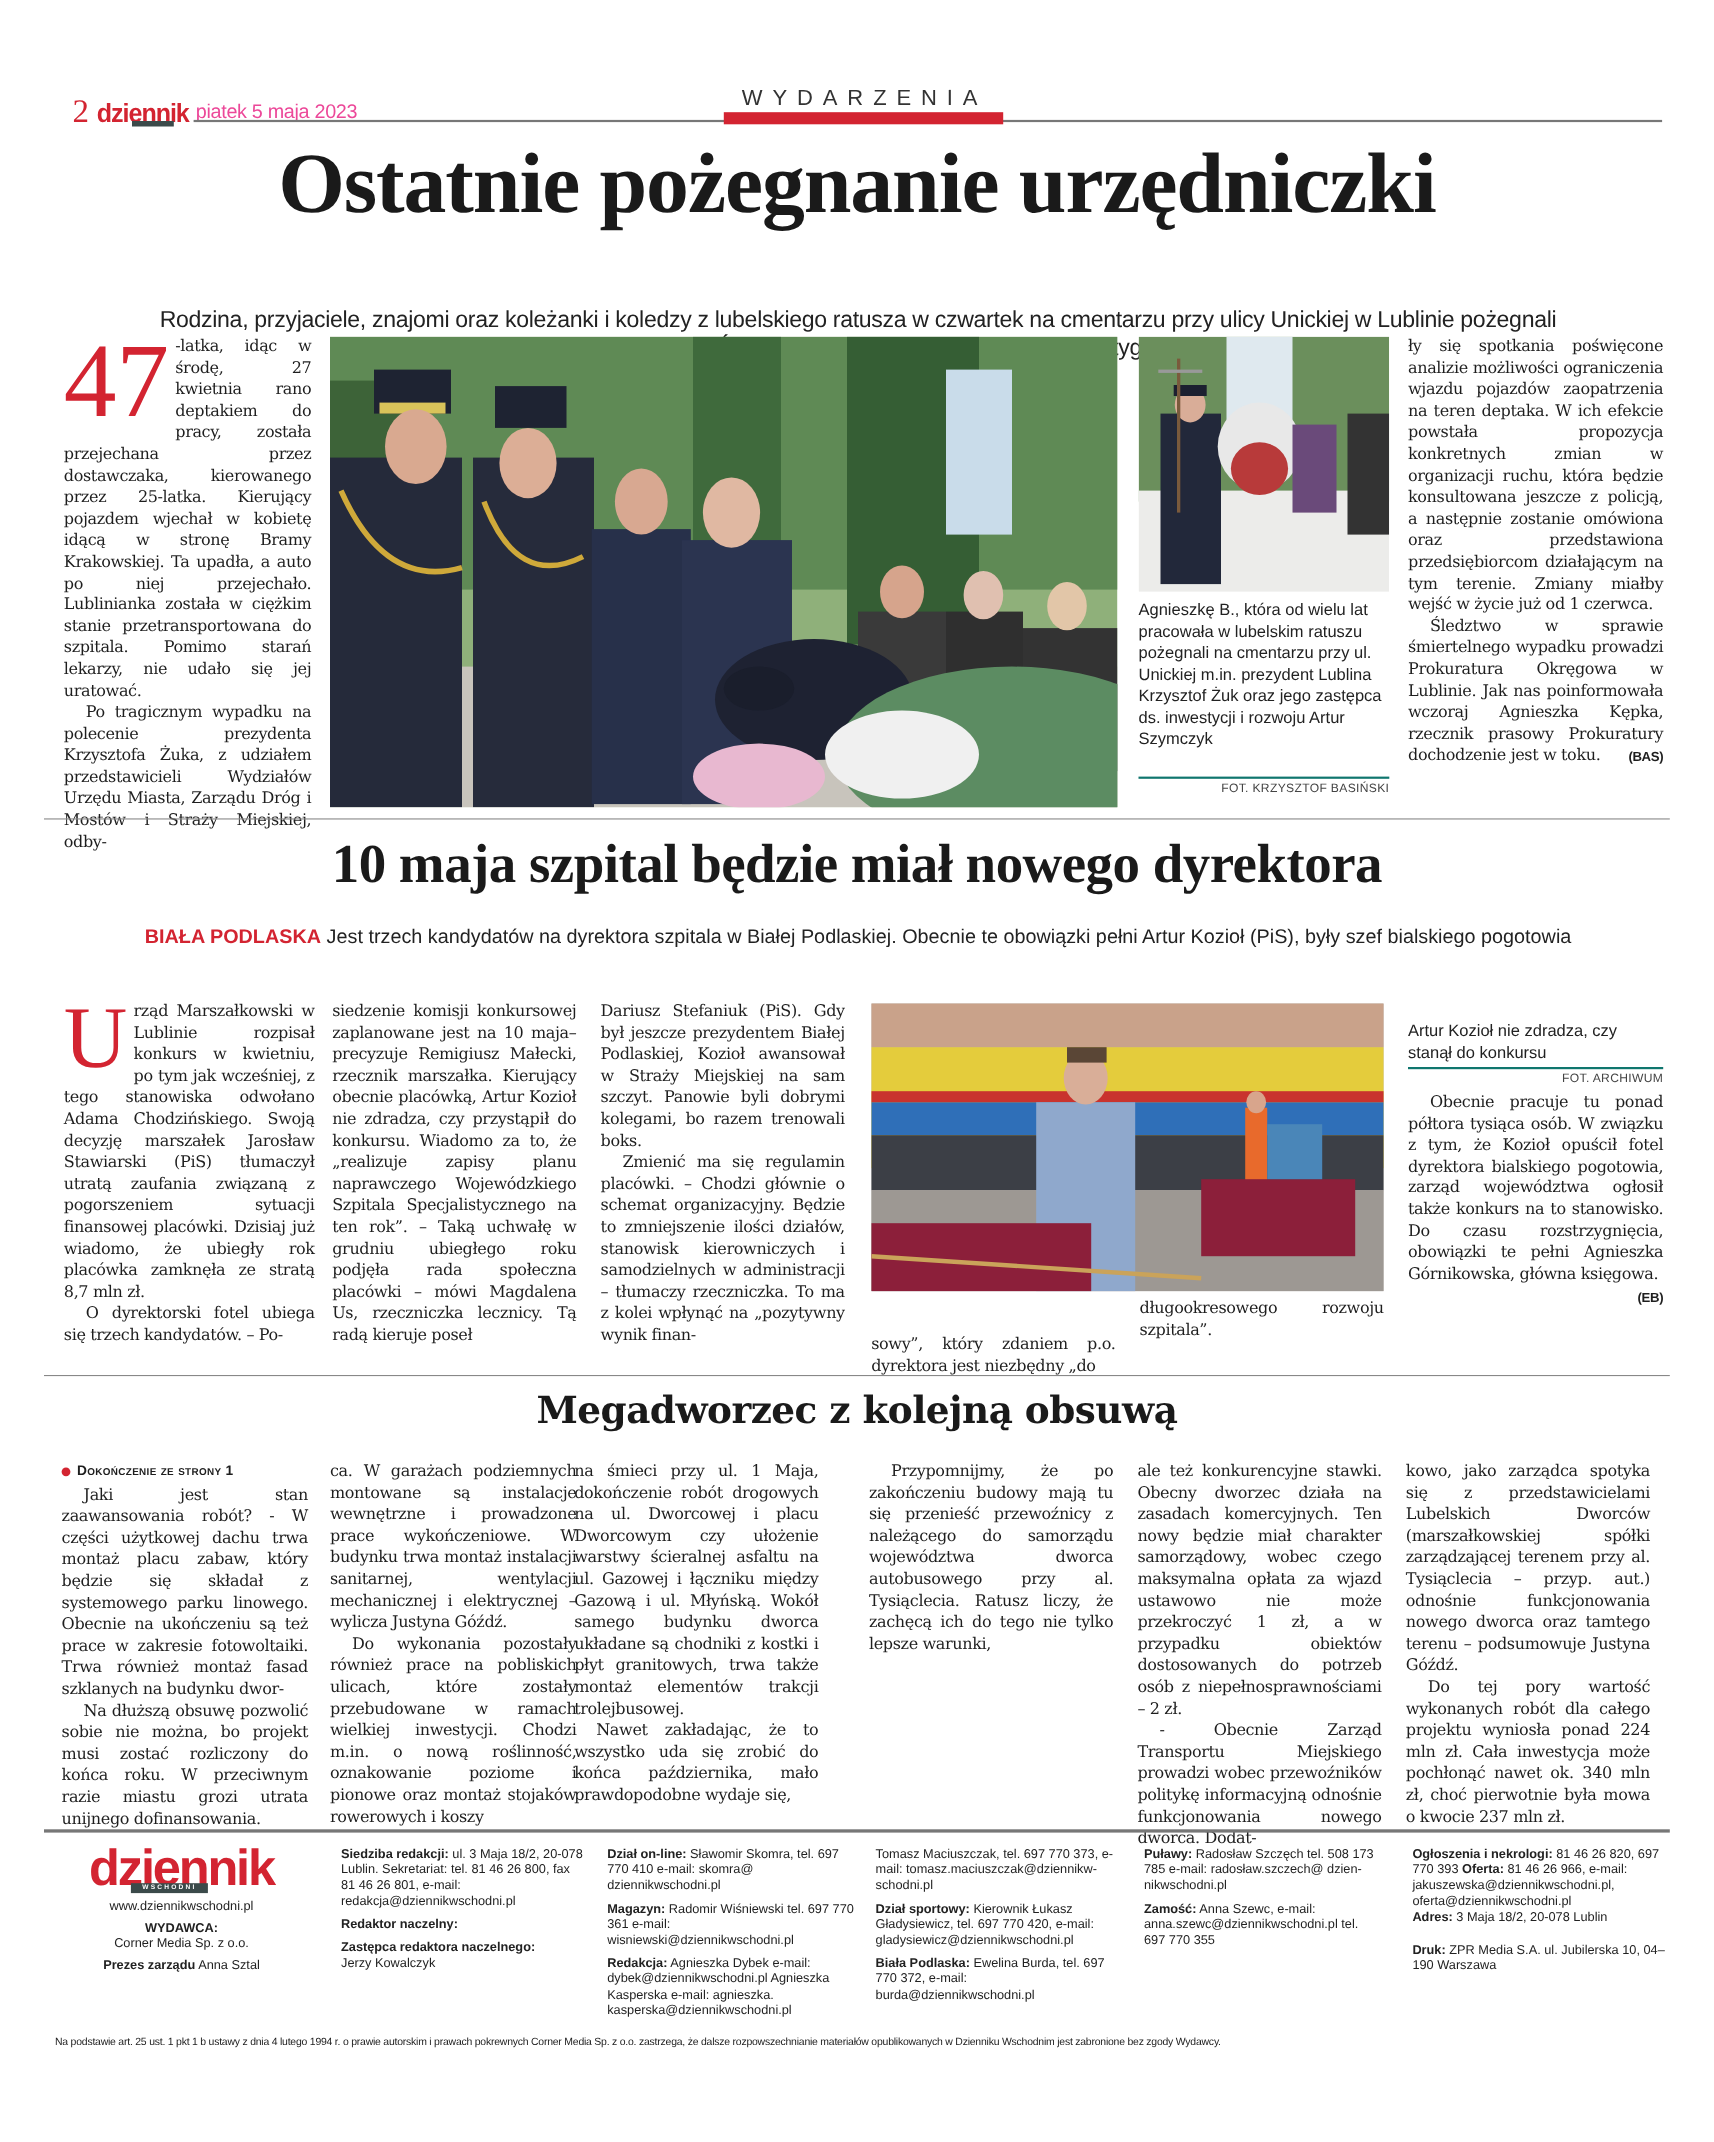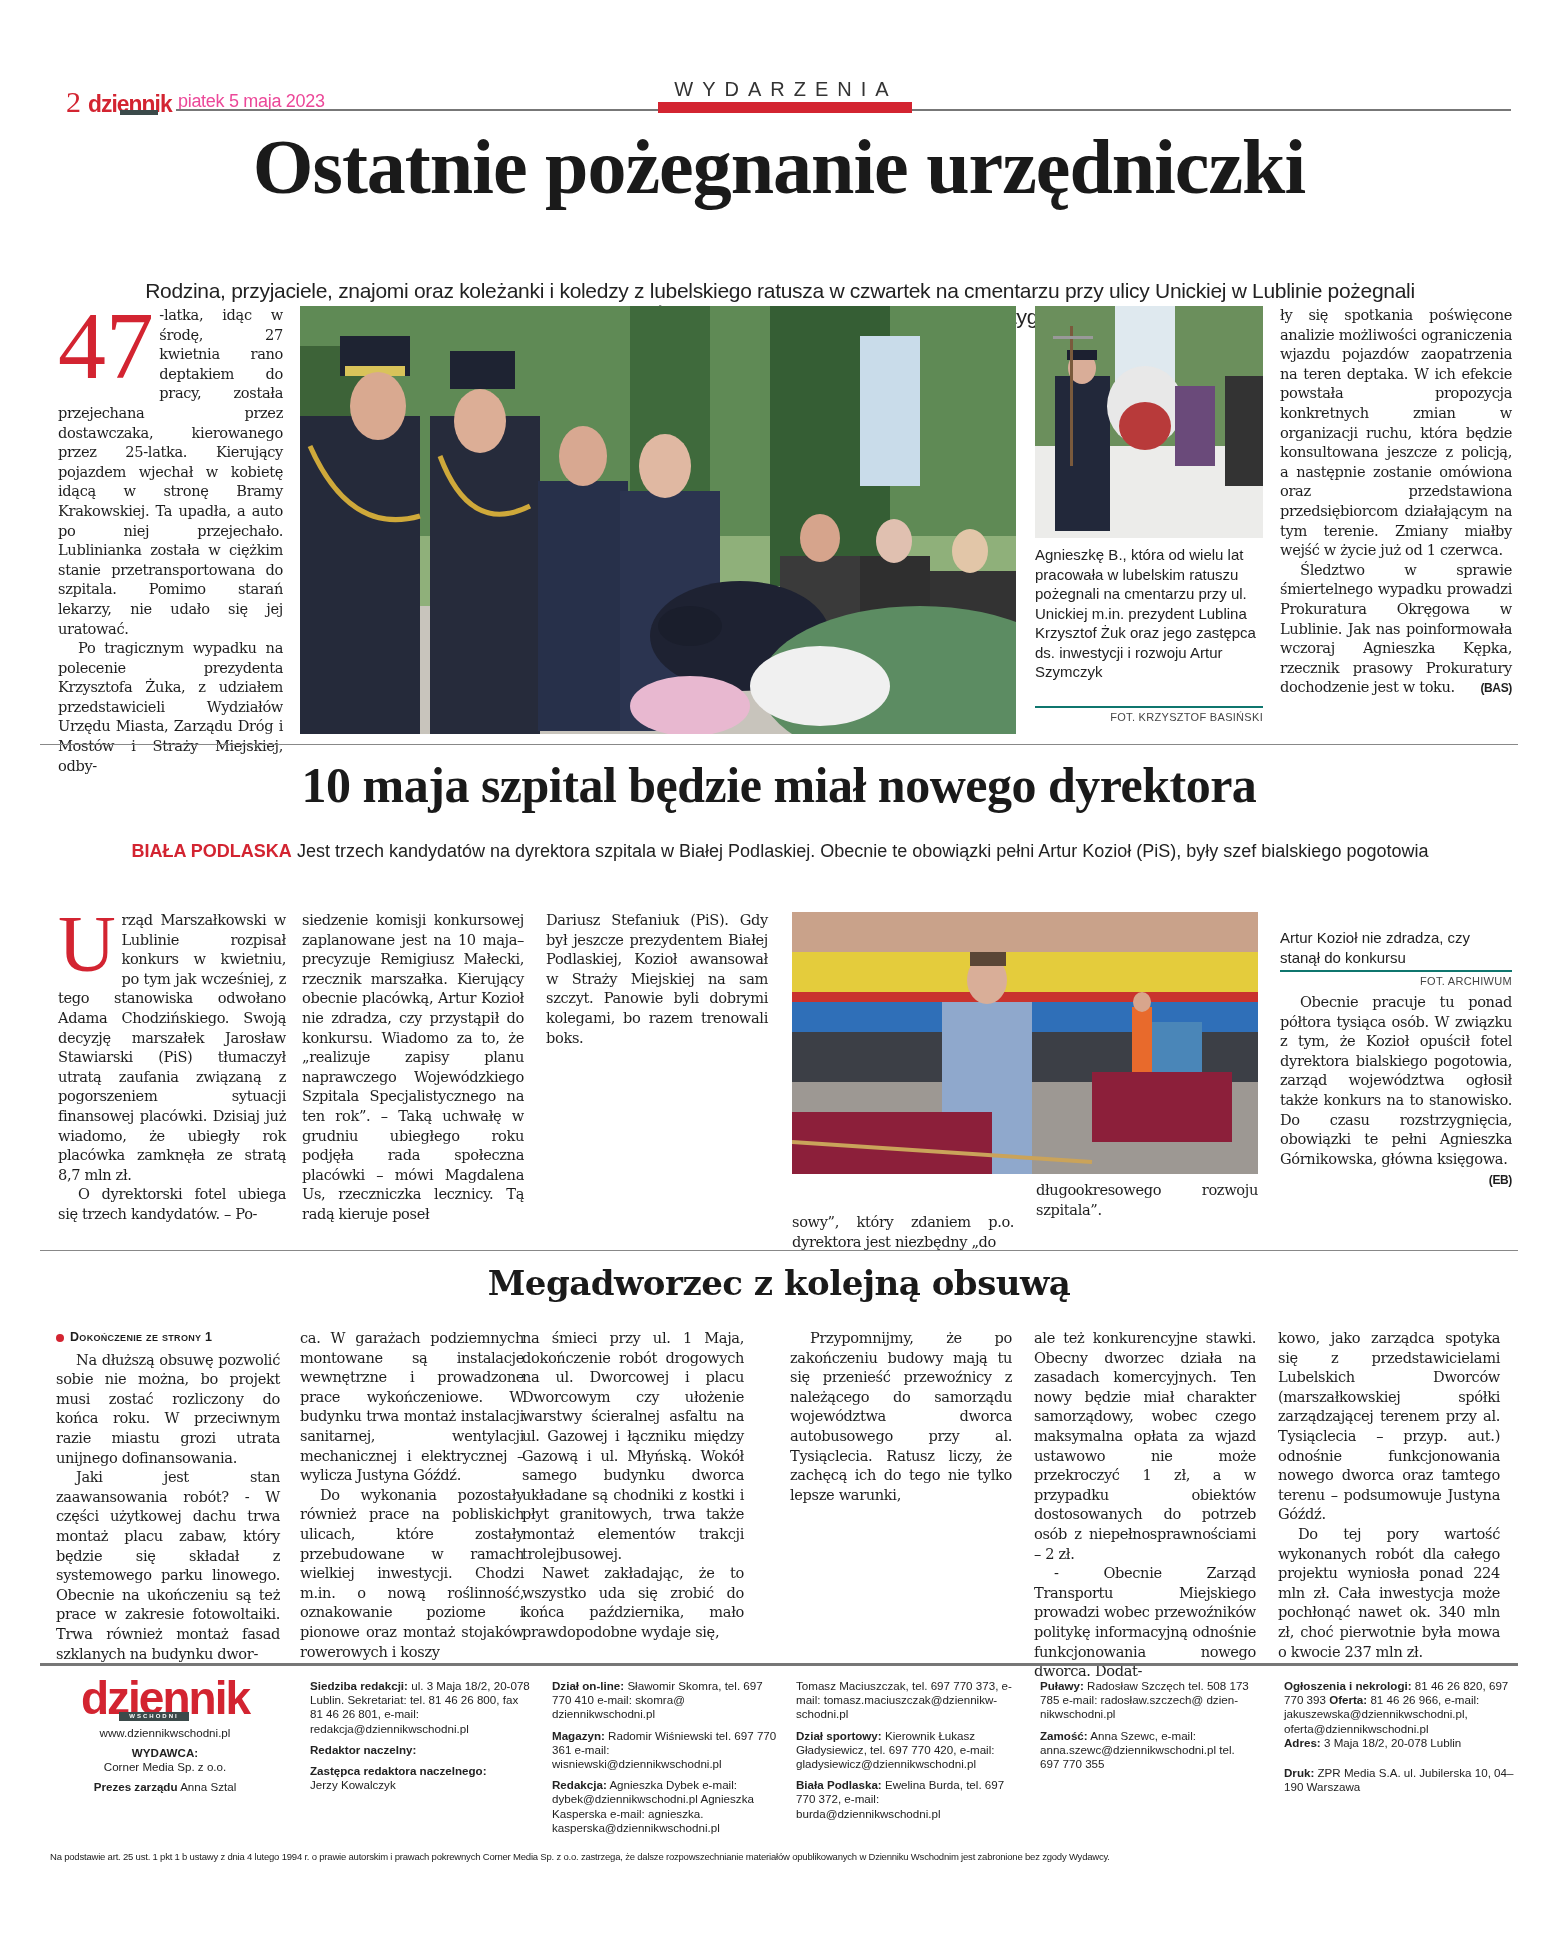--- a/index.html
+++ b/index.html
@@ -142,20 +142,21 @@
 
 <div class="abs col" style="left:58px; top:910px; width:228px;">
   <p class="noind"><span class="dropcap" style="font-size:80px;">U</span><span>rząd Marszałkowski w Lublinie rozpisał konkurs w kwietniu, po tym jak wcześniej, z tego stanowiska odwołano Adama Chodzińskiego. Swoją decyzję marszałek Jarosław Stawiarski (PiS) tłumaczył utratą zaufania związaną z pogorszeniem sytuacji finansowej placówki. Dzisiaj już wiadomo, że ubiegły rok placówka zamknęła ze stratą 8,7 mln zł.</span></p>
   <p>O dyrektorski fotel ubiega się trzech kandydatów. – Po-</p>
 </div>
 <div class="abs col" style="left:302px; top:910px; width:222px;">
   <p class="noind">siedzenie komisji konkursowej zaplanowane jest na 10 maja– precyzuje Remigiusz Małecki, rzecznik marszałka. Kierujący obecnie placówką, Artur Kozioł nie zdradza, czy przystąpił do konkursu. Wiadomo za to, że „realizuje zapisy planu naprawczego Wojewódzkiego Szpitala Specjalistycznego na ten rok”. – Taką uchwałę w grudniu ubiegłego roku podjęła rada społeczna placówki – mówi Magdalena Us, rzeczniczka lecznicy. Tą radą kieruje poseł</p>
 </div>
 <div class="abs col" style="left:546px; top:910px; width:222px;">
   <p class="noind">Dariusz Stefaniuk (PiS). Gdy był jeszcze prezydentem Białej Podlaskiej, Kozioł awansował w Straży Miejskiej na sam szczyt. Panowie byli dobrymi kolegami, bo razem trenowali boks.</p>
+  <p>Zmienić ma się regulamin placówki. – Chodzi głównie o schemat organizacyjny. Będzie to zmniejszenie ilości działów, stanowisk kierowniczych i samodzielnych w administracji – tłumaczy rzeczniczka. To ma z kolei wpłynąć na „pozytywny wynik finan-</p>
 </div>
 
 <div class="abs photo" style="left:792px; top:912px; width:466px; height:262px;">
   <svg width="466" height="262" viewBox="0 0 466 262">
     <rect width="466" height="262" fill="#b9b3ac"></rect>
     <rect x="0" y="0" width="466" height="40" fill="#c9a28a"></rect>
     <rect x="0" y="40" width="466" height="110" fill="#e4cc3c"></rect>
     <rect x="0" y="90" width="466" height="30" fill="#2f6fb8"></rect>
     <rect x="0" y="80" width="466" height="10" fill="#c9332e"></rect>
     <rect x="0" y="120" width="466" height="50" fill="#3c3f46"></rect>
@@ -184,22 +185,22 @@
   <p>Obecnie pracuje tu ponad półtora tysiąca osób. W związku z tym, że Kozioł opuścił fotel dyrektora bialskiego pogotowia, zarząd województwa ogłosił także konkurs na to stanowisko. Do czasu rozstrzygnięcia, obowiązki te pełni Agnieszka Górnikowska, główna księgowa.</p>
   <div class="sig" style="margin-top:3px;">(EB)</div>
 </div>
 
 <div class="abs rule" style="left:40px; top:1250px; width:1478px;"></div>
 
 <h2 class="abs h3">Megadworzec z kolejną obsuwą</h2>
 
 <div class="abs col" style="left:56px; top:1328px; width:224px;">
   <div class="kicker"><span class="dot"></span><span>Dokończenie ze strony 1</span></div>
+  <p>Jaki jest stan zaawansowania robót? - W części użytkowej dachu trwa montaż placu zabaw, który będzie się składał z systemowego parku linowego. Obecnie na ukończeniu są też prace w zakresie fotowoltaiki. Trwa również montaż fasad szklanych na budynku dwor-</p>
   <p>Na dłuższą obsuwę pozwolić sobie nie można, bo projekt musi zostać rozliczony do końca roku. W przeciwnym razie miastu grozi utrata unijnego dofinansowania.</p>
-  <p>Jaki jest stan zaawansowania robót? - W części użytkowej dachu trwa montaż placu zabaw, który będzie się składał z systemowego parku linowego. Obecnie na ukończeniu są też prace w zakresie fotowoltaiki. Trwa również montaż fasad szklanych na budynku dwor-</p>
 </div>
 <div class="abs col" style="left:300px; top:1328px; width:224px;">
   <p class="noind">ca. W garażach podziemnych montowane są instalacje wewnętrzne i prowadzone prace wykończeniowe. W budynku trwa montaż instalacji sanitarnej, wentylacji mechanicznej i elektrycznej – wylicza Justyna Góźdź.</p>
   <p>Do wykonania pozostały również prace na pobliskich ulicach, które zostały przebudowane w ramach wielkiej inwestycji. Chodzi m.in. o nową roślinność, oznakowanie poziome i pionowe oraz montaż stojaków rowerowych i koszy</p>
 </div>
 <div class="abs col" style="left:522px; top:1328px; width:222px;">
   <p class="noind">na śmieci przy ul. 1 Maja, dokończenie robót drogowych na ul. Dworcowej i placu Dworcowym czy ułożenie warstwy ścieralnej asfaltu na ul. Gazowej i łączniku między Gazową i ul. Młyńską. Wokół samego budynku dworca układane są chodniki z kostki i płyt granitowych, trwa także montaż elementów trakcji trolejbusowej.</p>
   <p>Nawet zakładając, że to wszystko uda się zrobić do końca października, mało prawdopodobne wydaje się,</p>
 </div>
 <div class="abs col" style="left:790px; top:1328px; width:222px;">

